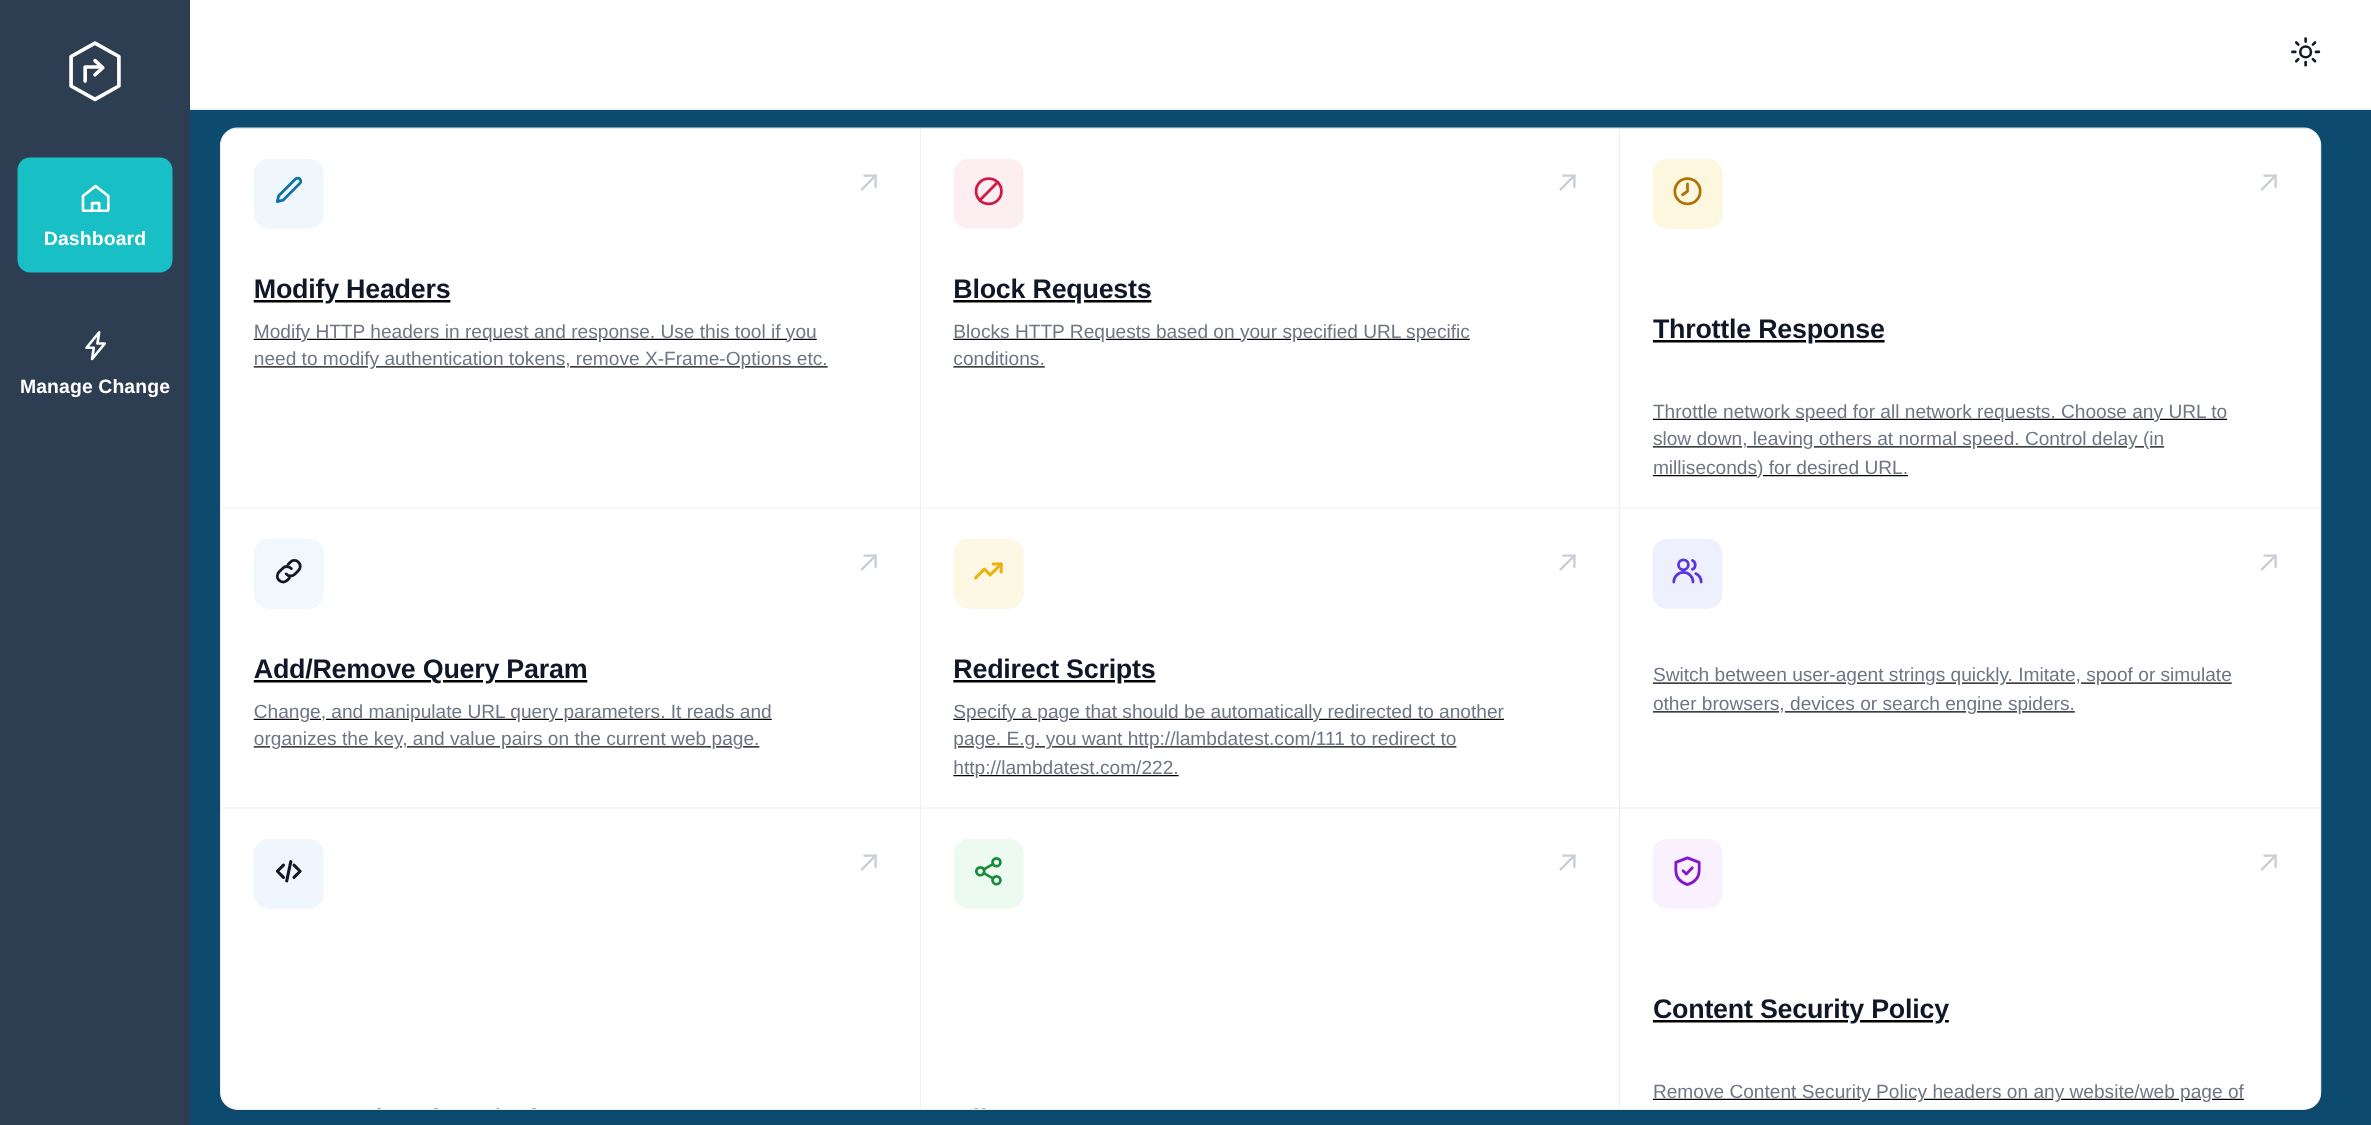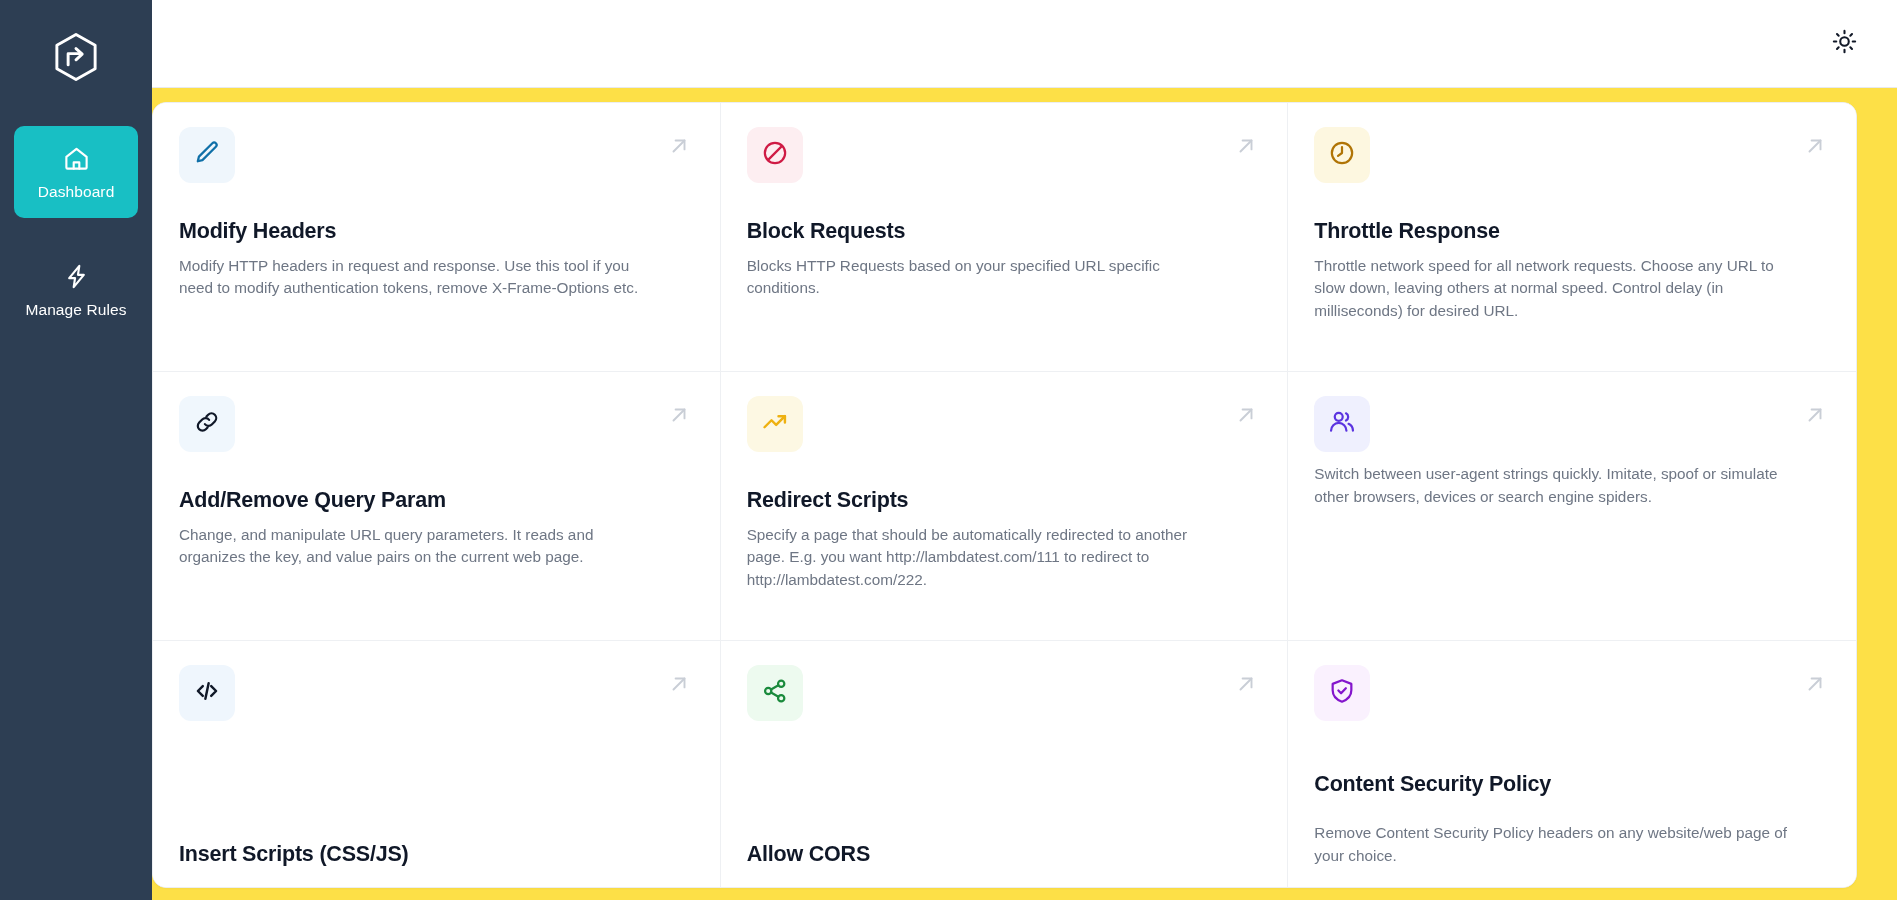--- a/index.html
+++ b/index.html
@@ -59,21 +59,21 @@
   .nav-item.active { background: #18bfc4; }
   .nav-icon {
     display: flex;
     align-items: center;
     justify-content: center;
     height: 30px;
   }
   .nav-label {
     color: #ffffff;
     font-size: 15.5px;
-    font-weight: normal;
+    font-weight: bold;
     letter-spacing: .1px;
     white-space: nowrap;
     text-align: center;
   }
 
   
   .main {
     flex: 1;
     height: 900px;
     display: flex;
@@ -96,23 +96,24 @@
     height: 42px;
     display: flex;
     align-items: center;
     justify-content: center;
     cursor: pointer;
     border-radius: 8px;
   }
 
   .content {
     flex: 1;
-    padding: 14px 40px 12px 0;
-    background: #fde047;
+    padding: 14px 40px 12px 24px;
+    background: #0c4a6e;
     overflow: hidden;
+    text-decoration: underline;
   }
   .grid {
     border: 1px solid #eceef1;
     border-radius: 14px;
     background: #ffffff;
     display: grid;
     grid-template-columns: repeat(3, 1fr);
     overflow: hidden;
     height: 100%;
     box-shadow: 0 1px 2px rgba(16,24,40,.03);
@@ -120,21 +121,21 @@
   .card {
     padding: 24px 26px 20px 26px;
     border-right: 1px solid #eef0f3;
     border-bottom: 1px solid #eef0f3;
     position: relative;
     cursor: pointer;
     background: #ffffff;
     display: flex;
     flex-direction: column;
   }
-  .card:nth-child(3n) { border-right: none; }
+  .card:nth-child(3n) { border-right: none; gap: 32px; }
   .card:nth-child(n+7) { border-bottom: none; justify-content: space-between; }
 
   .card-badge {
     width: 56px;
     height: 56px;
     border-radius: 12px;
     display: flex;
     align-items: center;
     justify-content: center;
   }
@@ -191,21 +192,21 @@
         </span>
         <span class="nav-label">Dashboard</span>
       </div>
 
       <div class="nav-item">
         <span class="nav-icon">
           <svg width="27" height="27" viewBox="0 0 24 24" fill="none" stroke="#ffffff" stroke-width="1.9" stroke-linecap="round" stroke-linejoin="round">
             <path d="M14.5 2.5 L5.5 13.5 h5.2 L9.5 21.5 L18.5 10.5 h-5.2 Z"></path>
           </svg>
         </span>
-        <span class="nav-label">Manage Rules</span>
+        <span class="nav-label">Manage Change</span>
       </div>
 
 
     </nav>
   </aside>
 
   <div class="main">
 
     <header class="topbar">
       <div class="theme-toggle" title="Light mode">

